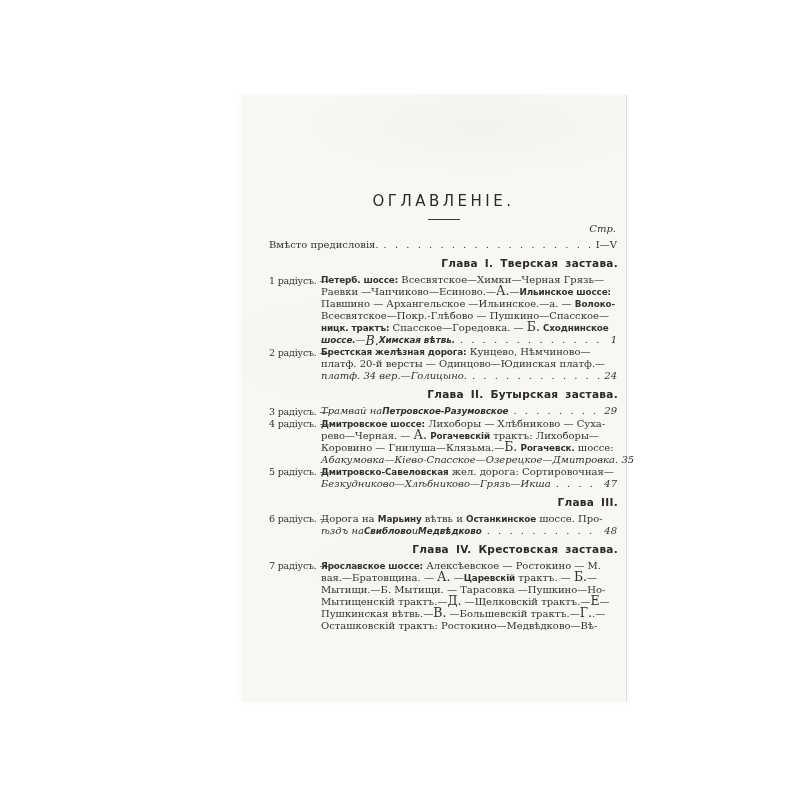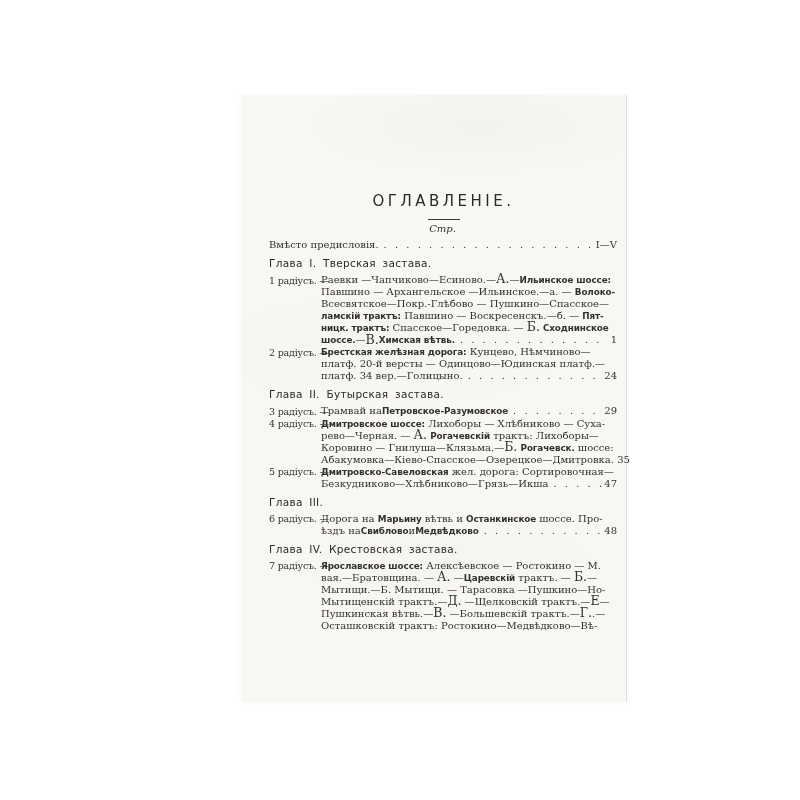--- a/index.html
+++ b/index.html
@@ -24,37 +24,37 @@
   .content{padding:97px 8px 0 28px;color:var(--ink);}
 
   .title{
     margin:0;text-align:center;
     font-family:"DejaVu Sans",sans-serif;font-weight:normal;
     font-size:15px;letter-spacing:3.5px;color:#2c2a27;
   }
   .rule{width:32px;height:1px;background:#3c3a36;margin:9px auto 3px auto;}
 
   .str{
-    text-align:center;font-style:italic;font-size:10px;margin-top:2px;
+    text-align:right;font-style:italic;font-size:10px;margin-top:2px;
     padding-right:2px;
   }
 
   .dotrow{display:flex;align-items:center;margin-top:5px;font-size:10px;line-height:12px;white-space:nowrap;}
 
   .chapter{
-    text-align:left;font-family:"DejaVu Sans",sans-serif;font-weight:normal;
+    text-align:right;font-family:"DejaVu Sans",sans-serif;font-weight:bold;
     font-size:10.5px;letter-spacing:0.3px;word-spacing:3px;
     margin:6px 0 5px 0;color:#2c2a27;
   }
 
   .entry{display:flex;align-items:flex-start;font-size:10px;line-height:12px;}
   .lbl{flex:none;width:52px;white-space:nowrap;font-size:9.5px;letter-spacing:-0.2px;padding-top:0.5px;}
   .etext{flex:1;min-width:0;}
   .eline{white-space:nowrap;}
-  .eline.last{display:flex;align-items:center;}
+  .eline.last{display:flex;align-items:flex-end;font-style:italic;}
 
   .b{font-family:"DejaVu Sans",sans-serif;font-weight:bold;font-size:8.8px;letter-spacing:-0.1px;}
   .cap{font-family:"DejaVu Serif",serif;font-size:12.5px;line-height:10px;}
 
   .dots{flex:1;overflow:hidden;white-space:nowrap;word-spacing:5px;padding:0 5px;min-width:8px;}
   .spacer{flex:1;}
   .pagenum{flex:none;text-align:right;min-width:16px;padding-right:1px;}
 </style>
 </head>
 <body>
@@ -68,24 +68,24 @@
       <div id="toc">
           <div class="dotrow">
             <span>Вмѣсто предисловія.</span>
             <span class="dots">. . . . . . . . . . . . . . . . . . . . . . . . . . . . . . . . . . . . . . . .</span>
             <span class="pagenum">I—V</span>
           </div>
           <div class="chapter">Глава I. Тверская застава.</div>
           <div class="entry">
             <div class="lbl">1 радіусъ. —</div>
             <div class="etext">
+              <div class="eline"><span class="b">Петерб. шоссе:</span><span> Всесвятское—Химки—Черная Грязь—</span></div>
               <div class="eline"><span>Раевки —Чапчиково—Есиново.—</span><span class="cap">А.</span><span>—</span><span class="b">Ильинское шоссе:</span></div>
               <div class="eline"><span>Павшино — Архангельское —Ильинское.—а. — </span><span class="b">Волоко-</span></div>
               <div class="eline"><span>Всесвятское—Покр.-Глѣбово — Пушкино—Спасское—</span></div>
-              <div class="eline"><span class="b">ламскій трактъ:</span><span> Павшино — Воскресенскъ.—б. — </span><span class="b">Пят-</span></div>
               <div class="eline"><span class="b">ницк. трактъ:</span><span> Спасское—Горедовка. — </span><span class="cap">Б.</span><span class="b"> Сходнинское</span></div>
               <div class="eline last">
                 <span class="b">шоссе.</span>
                 <span>—</span>
                 <span class="cap">В.</span>
                 <span class="b"> Химская вѣтвь.</span>
                 <span class="dots">. . . . . . . . . . . . . . . . . . . . . . . . . . . . . . . . . . . . . . . .</span>
                 <span class="pagenum">1</span>
               </div>
             </div>

